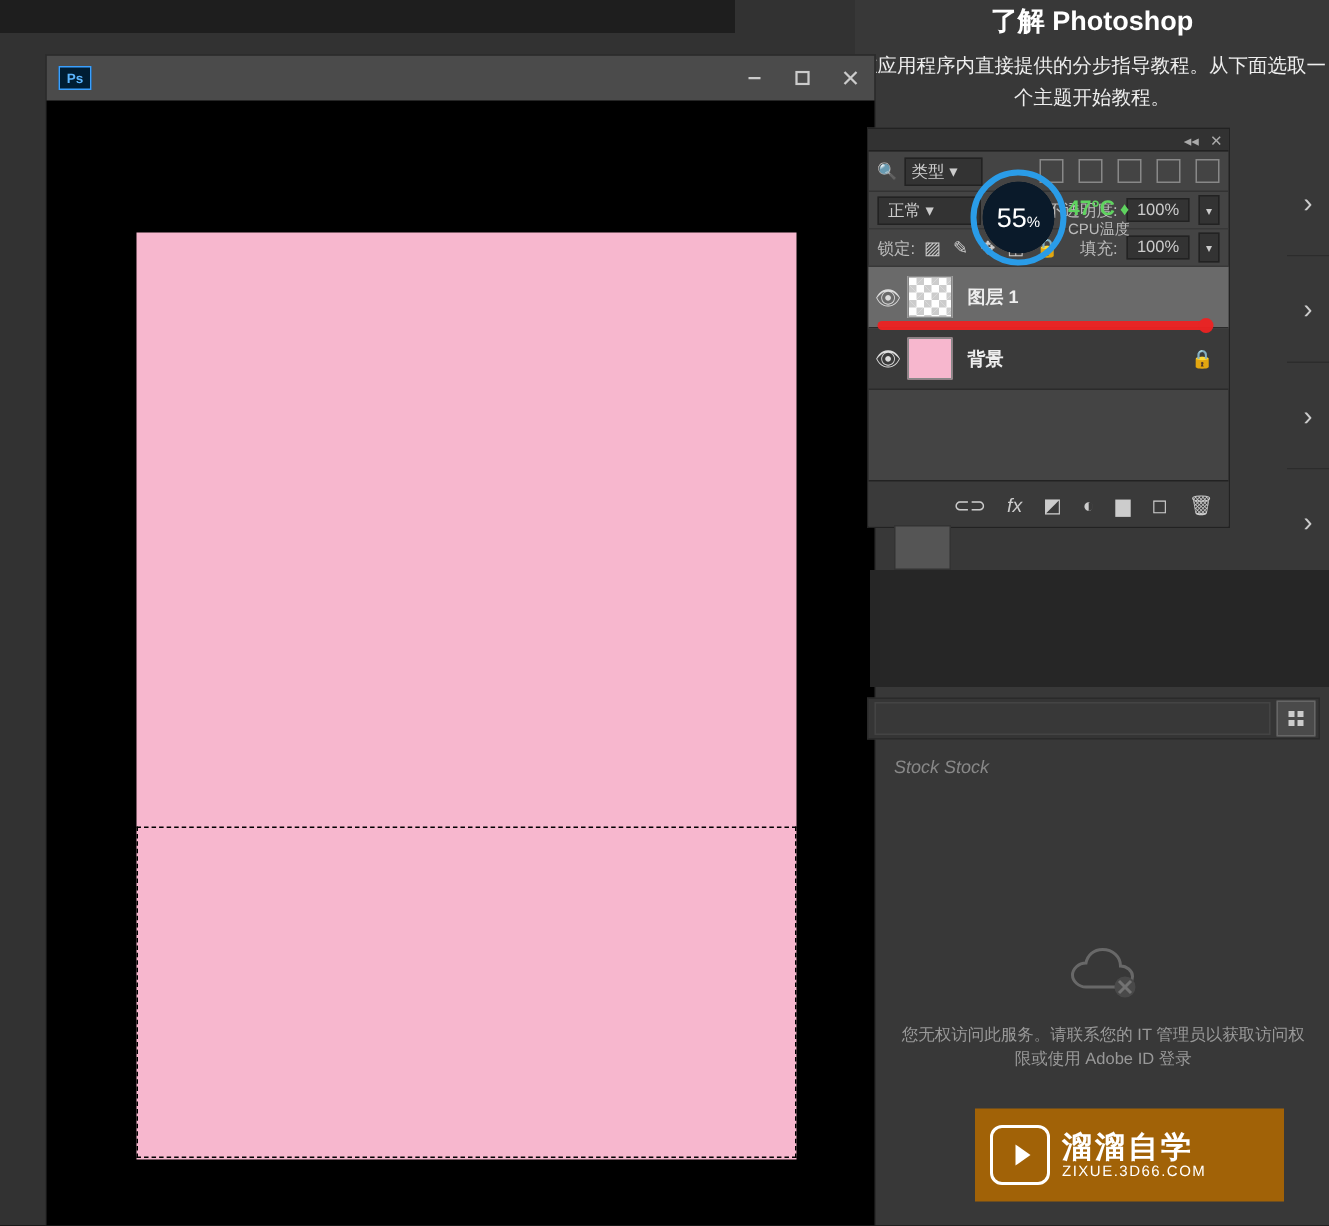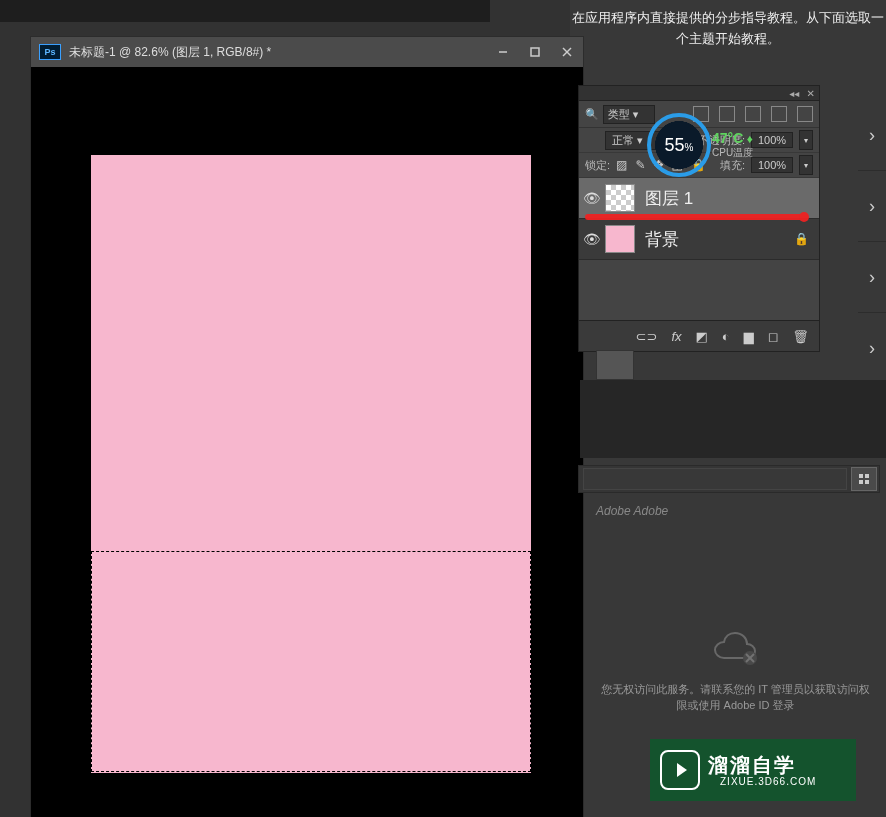--- a/index.html
+++ b/index.html
@@ -61,21 +61,21 @@
 .collapse-bar span { font-size:10px; color:#aaa; margin-left:4px; cursor:pointer; }
 .panel-tabs { height:24px; background:#323232; display:flex; align-items:stretch; border-bottom:1px solid #222; }
 .tab { padding:0 12px; background:#4a4a4a; display:flex; align-items:center; font-size:12px; color:#eee; border-right:1px solid #222;}
 .tab-menu { margin-left:auto; width:24px; display:flex; align-items:center; justify-content:center; }
 .filter-row { height:26px; display:flex; align-items:center; padding:0 6px; gap:4px; border-bottom:1px solid #333;}
 .filter-row .search { font-size:11px; }
 .filter-select { background:#333; border:1px solid #222; color:#ccc; font-size:11px; padding:1px 16px 1px 4px; position:relative; }
 .filter-icons { display:flex; gap:10px; margin-left:auto; }
 .filter-icons span { width:14px; height:14px; border:1px solid #888; display:inline-block; }
 .blend-row, .lock-row { height:24px; display:flex; align-items:center; padding:0 6px; font-size:11px; gap:6px; border-bottom:1px solid #383838;}
-.blend-select { background:#333; border:1px solid #222; color:#ccc; padding:1px 30px 1px 6px; font-size:11px;margin-left:20px; }
+.blend-select { background:#333; border:1px solid #222; color:#ccc; padding:1px 30px 1px 6px; font-size:11px; }
 .pct-input { background:#333; border:1px solid #222; width:38px; text-align:center; color:#ccc; font-size:11px; padding:1px; }
 .chevron { width:12px; height:18px; background:#333; border:1px solid #222; display:inline-flex; align-items:center; justify-content:center; font-size:8px; }
 .blend-row .label, .lock-row .label { color:#bbb; }
 .lock-icons { display:flex; gap:8px; align-items:center; }
 .lock-icons span { color:#ccc; font-size:12px; }
 
 .layer-list { background:#3a3a3a; }
 .layer-row {
   display:flex; align-items:center; height:40px; border-bottom:1px solid #2b2b2b; position:relative;
 }
@@ -87,21 +87,21 @@
 .thumb.checker {
   background-image:
     linear-gradient(45deg,#ccc 25%,transparent 25%),
     linear-gradient(-45deg,#ccc 25%,transparent 25%),
     linear-gradient(45deg,transparent 75%,#ccc 75%),
     linear-gradient(-45deg,transparent 75%,#ccc 75%);
   background-size:10px 10px;
   background-position:0 0,0 5px,5px -5px,-5px 0;
 }
 .thumb.pink { background:#f7b7ce; }
-.layer-name { color:#eee; font-size:17px; }
+.layer-name { color:#eee; font-size:12px;font-weight:bold; }
 .lock-right { margin-left:auto; margin-right:10px; color:#ccc; }
 
 .red-marker {
   position:absolute; left:6px; top:36px; width:222px; height:6px;
   background:#e22; border-radius:3px; opacity:0.95;
 }
 .red-marker::after {
   content:""; position:absolute; right:-2px; top:-2px; width:10px; height:10px;
   background:#e22; border-radius:50%;
 }
@@ -143,55 +143,55 @@
   position:absolute; left:596px; top:504px; font-style:italic; color:#888; font-size:12px;
 }
 
 .cloud-area {
   position:absolute; left:596px; top:630px; right:11px; text-align:center; color:#999; font-size:11px; line-height:1.5;
 }
 .cloud-icon { margin:0 auto 10px; width:48px; height:36px; opacity:0.6; }
 
 .watermark {
   position:absolute; right:30px; bottom:16px; width:186px; height:62px;
-  background:#14532d; display:flex; align-items:center; gap:8px; padding:0 10px;
+  background:#a16207; display:flex; align-items:center; gap:8px; padding:0 10px;
   color:#fff;
 }
 .wm-play { width:36px; height:36px; border:2px solid #fff; border-radius:8px; display:flex; align-items:center; justify-content:center; }
 .wm-play::after { content:""; border-left:10px solid #fff; border-top:7px solid transparent; border-bottom:7px solid transparent; margin-left:3px; }
 .wm-text { display:flex; flex-direction:column; line-height:1.1; }
 .wm-big { font-size:20px; font-weight:bold; letter-spacing:2px; }
-.wm-small { font-size:10px; letter-spacing:1px;margin-left:12px; }
+.wm-small { font-size:10px; letter-spacing:1px; }
 
 .thumb-strip {
   position:absolute; left:596px; top:350px; width:36px; height:28px; background:#555; border:1px solid #333;
 }
 .dark-gap { position:absolute; left:580px; right:0; top:380px; height:78px; background:#262626; }
 </style>
 </head>
 <body>
 
 <div class="top-dark"></div>
 <div class="right-panel-bg"></div>
 
 <div class="learn-area">
+  <div class="learn-title">了解 Photoshop</div>
   <div class="learn-sub">在应用程序内直接提供的分步指导教程。从下面选取一个主题开始教程。</div>
 </div>
 
 <div class="side-chevrons">
   <div class="chev-item">›</div>
   <div class="chev-item">›</div>
   <div class="chev-item">›</div>
   <div class="chev-item">›</div>
 </div>
 
 <div class="doc-window">
   <div class="titlebar">
     <span class="ps-icon">Ps</span>
-    <span>未标题-1 @ 82.6% (图层 1, RGB/8#) *</span>
     <span class="titlebar-spacer"></span>
     <span class="win-btn">
         <svg viewBox="0 0 10 10">
           <line x1="1" y1="5" x2="9" y2="5" stroke="#ccc" stroke-width="1.5"></line>
         </svg>
       </span>
     <span class="win-btn">
         <svg viewBox="0 0 10 10">
           <rect x="1" y="1" width="8" height="8" fill="none" stroke="#ccc" stroke-width="1.5"></rect>
         </svg>
@@ -291,21 +291,21 @@
   <div class="stock-select"></div>
   <div class="grid-btn">
     <svg viewBox="0 0 12 12">
         <rect x="1" y="1" width="4" height="4" fill="#ccc"></rect>
         <rect x="7" y="1" width="4" height="4" fill="#ccc"></rect>
         <rect x="1" y="7" width="4" height="4" fill="#ccc"></rect>
         <rect x="7" y="7" width="4" height="4" fill="#ccc"></rect>
       </svg>
   </div>
 </div>
-<div class="stock-label">Adobe Adobe</div>
+<div class="stock-label">Stock Stock</div>
 
 <div class="cloud-area">
   <svg class="cloud-icon" viewBox="0 0 48 36">
     <path d="M38 28H12c-5 0-9-4-9-8s4-8 9-8c1-5 5-9 11-9 7 0 12 5 12 11 4 0 8 3 8 7s-3 7-5 7z" fill="none" stroke="#888" stroke-width="2"></path>
     <circle cx="38" cy="28" r="7" fill="#555"></circle>
     <line x1="34" y1="24" x2="42" y2="32" stroke="#999" stroke-width="2"></line>
     <line x1="42" y1="24" x2="34" y2="32" stroke="#999" stroke-width="2"></line>
   </svg>
   <div>您无权访问此服务。请联系您的 IT 管理员以获取访问权限或使用 Adobe ID 登录</div>
 </div>

